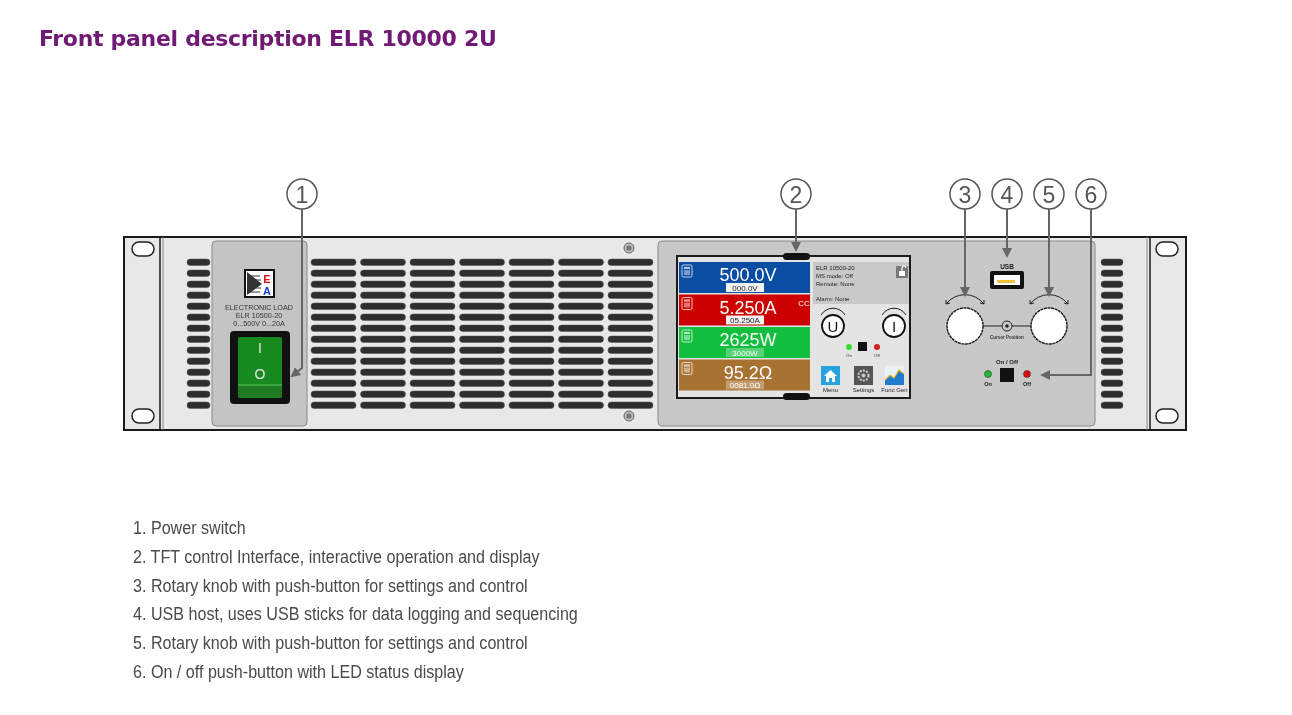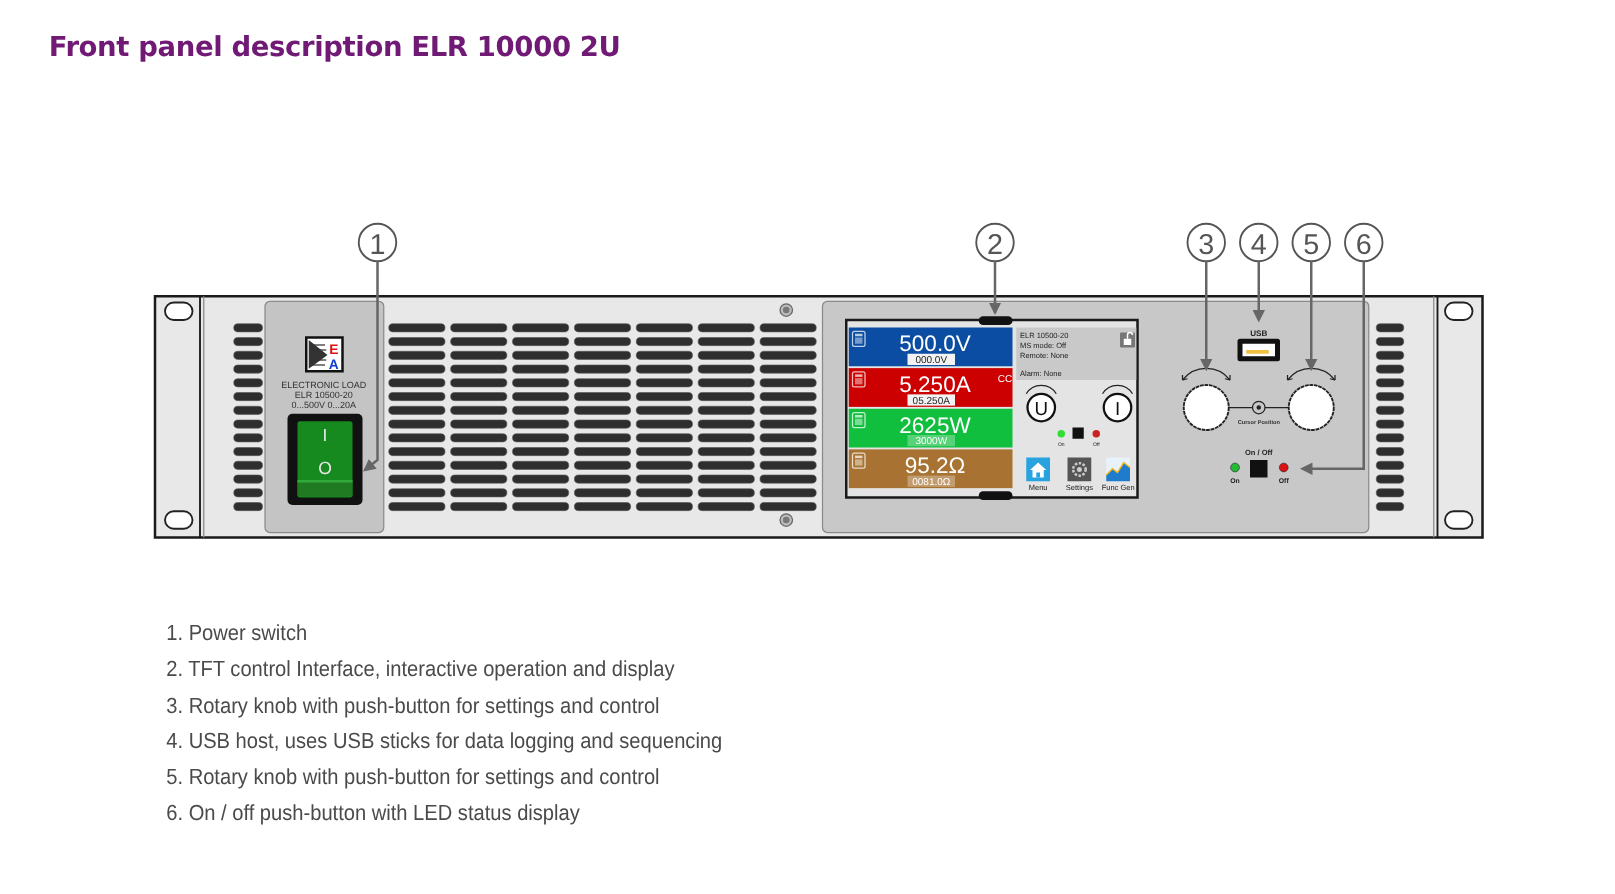--- a/index.html
+++ b/index.html
@@ -1,18 +1,18 @@
 <!DOCTYPE html>
 <html><head>
 <meta charset="utf-8">
 <style>
   html, body { margin: 0; padding: 0; background: #ffffff; }
   body { width: 1292px; height: 715px; position: relative; overflow: hidden; font-family: "Liberation Sans", sans-serif; }
   .title { position: absolute; left: 19px; top: 26px; font-family: "DejaVu Sans", sans-serif; font-weight: bold; font-size: 22px; color: #701a75; letter-spacing: -0.3px; margin-left: 20px; }
-  .legend { position: absolute; left: 133px; top: 492px; margin: 0; padding: 0; list-style: none; }
+  .legend { position: absolute; left: 133px; top: 514px; margin: 0; padding: 0; list-style: none; }
   .legend li { font-family: "Liberation Sans", sans-serif; font-size: 17.5px; color: #4a4a4a; height: 28.8px; line-height: 28.8px; white-space: nowrap; transform: scaleX(0.92); transform-origin: left center; }
   svg text { font-family: "Liberation Sans", sans-serif; }
 </style>
 </head>
 <body>
 
 <div class="title">Front panel description ELR 10000 2U</div>
 
 <svg id="panel" width="1292" height="715" viewBox="0 0 1292 715" style="position:absolute;left:0;top:0;">
   <defs>

